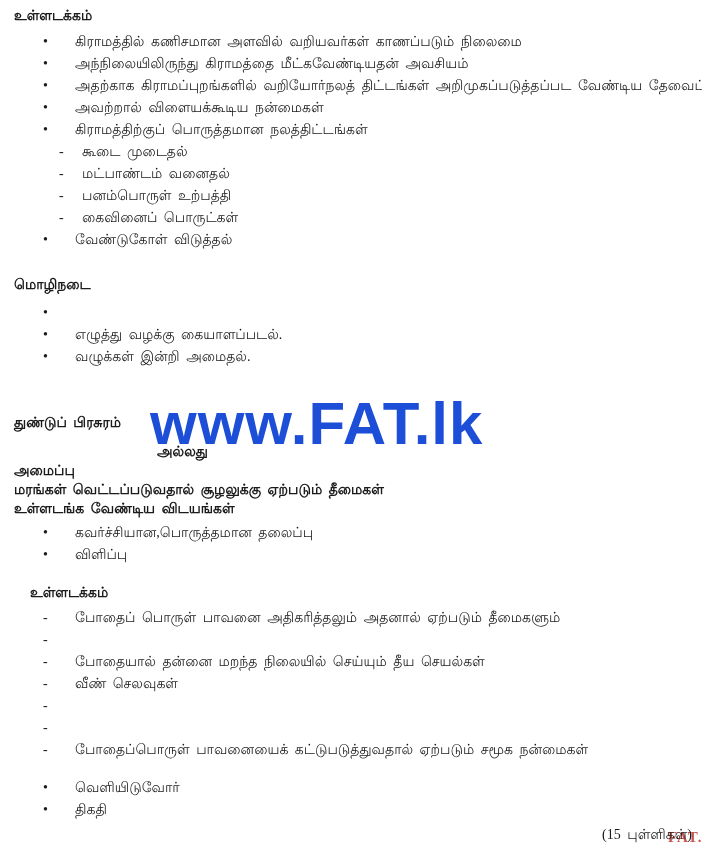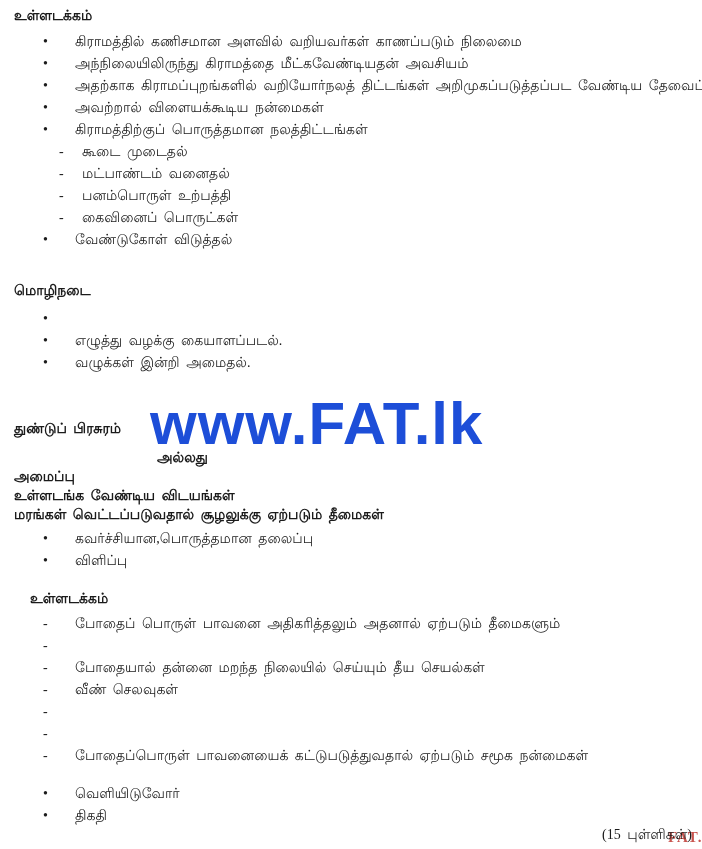--- a/index.html
+++ b/index.html
@@ -32,21 +32,21 @@
   }
   .row .marker {
     flex: 0 0 auto;
     text-align: left;
   }
   .row.bullet .marker, .row.dash .marker { margin-left: 29px; width: 32px; }
   .row.subdash .marker { margin-left: 45px; width: 23px; }
   .row .text { flex: 0 0 auto; }
 
   .list-1 { margin-top: 6px; }
-  .h-lang { margin-top: 30px; }
+  .h-lang { margin-top: 24px; }
   .list-lang { margin-top: 8px; }
   .or-sep { margin-top: 10px; margin-left: 143px; }
   .leaflet-heading { margin-top: 45px; }
   .include-heading { margin-top: 0px; }
   .list-layout { margin-top: 4px; }
   .h2-indent { margin-top: 17px; margin-left: 16px; }
   .list-content-2 { margin-top: 5px; }
   .list-footer { margin-top: 16px; }
 
   .watermark {
@@ -149,24 +149,24 @@
         <span class="text">வழுக்கள் இன்றி அமைதல்.</span>
       </div>
     </div>
 
   <div class="h leaflet-heading">துண்டுப் பிரசுரம்</div>
 
   <div class="h or-sep">அல்லது</div>
 
   <div class="h">அமைப்பு</div>
 
+  <div class="h">மரங்கள் வெட்டப்படுவதால் சூழலுக்கு ஏற்படும் தீமைகள்</div>
+
   <div class="h include-heading">உள்ளடங்க வேண்டிய விடயங்கள்</div>
 
-  <div class="h">மரங்கள் வெட்டப்படுவதால் சூழலுக்கு ஏற்படும் தீமைகள்</div>
-
   <div class="list-layout">
       <div class="row bullet">
         <span class="marker">•</span>
         <span class="text">கவர்ச்சியான,பொருத்தமான தலைப்பு</span>
       </div>
       <div class="row bullet">
         <span class="marker">•</span>
         <span class="text">விளிப்பு</span>
       </div>
     </div>

